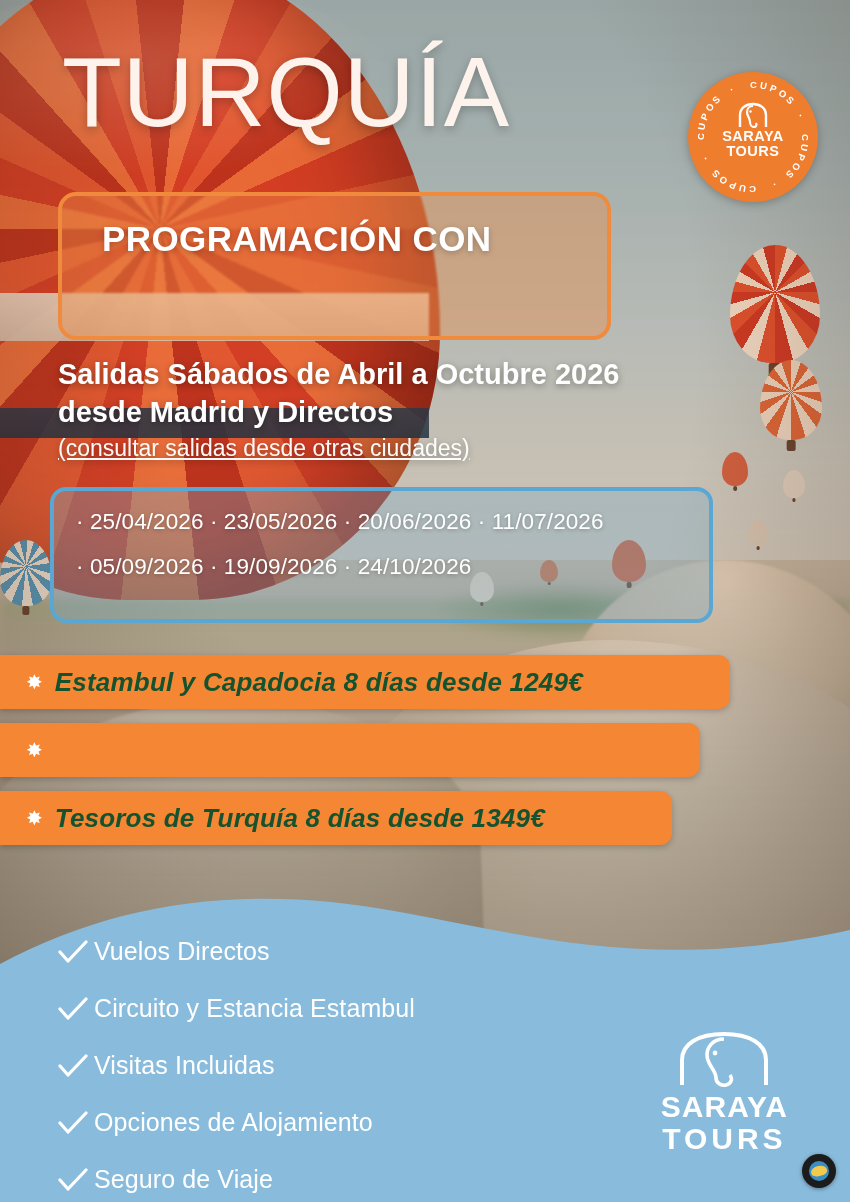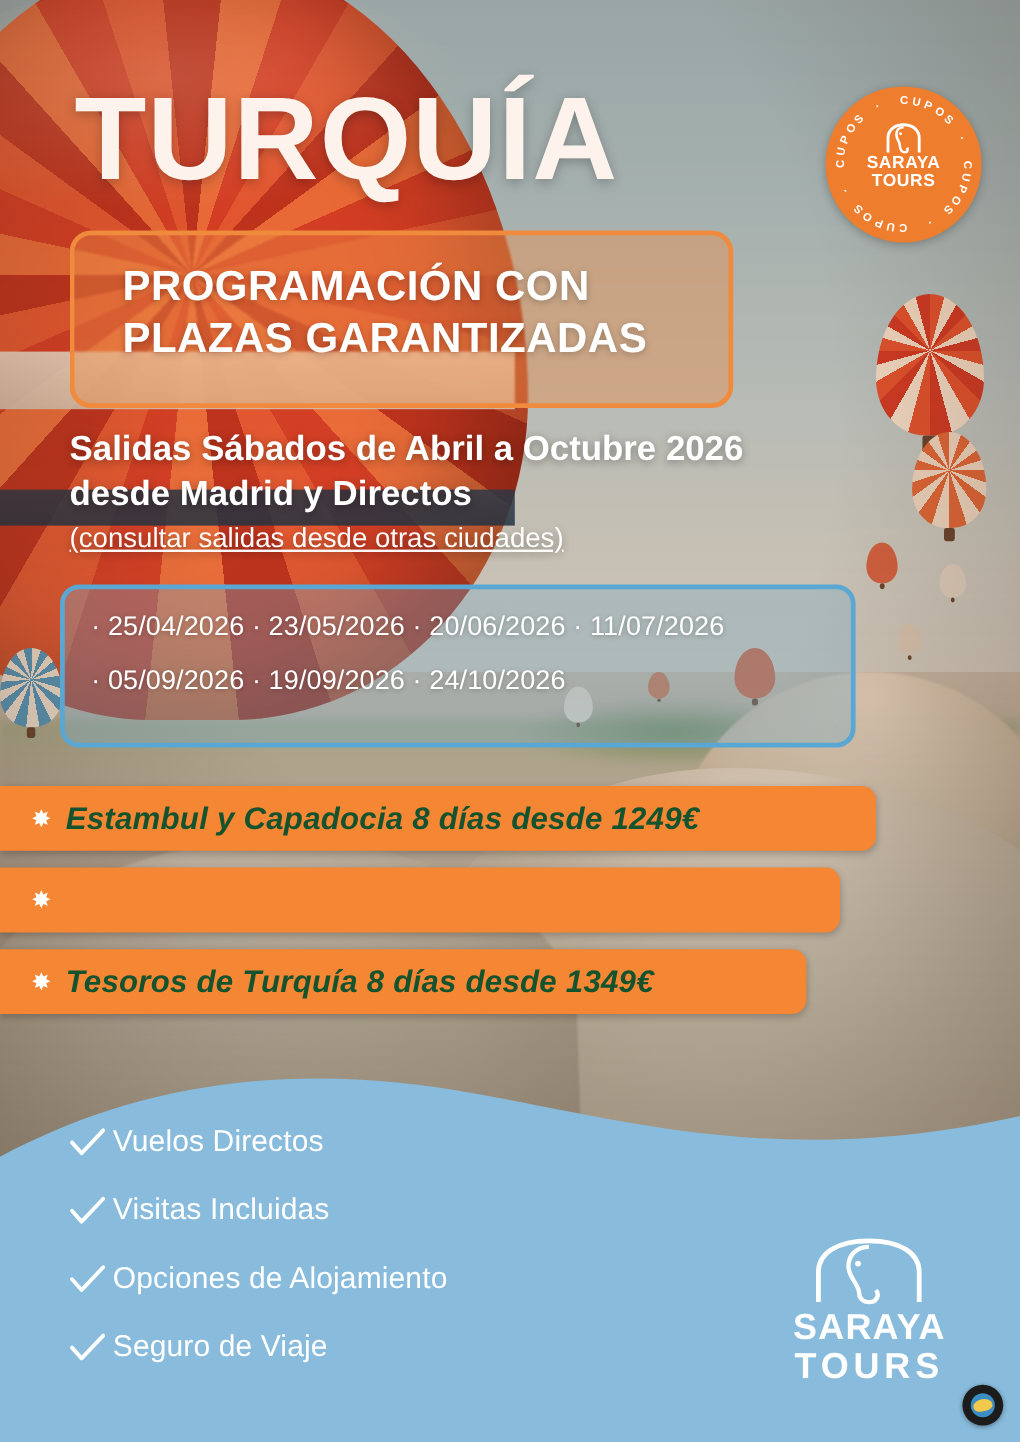--- a/index.html
+++ b/index.html
@@ -110,22 +110,22 @@
 
   
   .wave{
     position:absolute;left:0;bottom:0;width:850px;height:330px;
     background:#89bcdc;
     clip-path:path("M0,92 C120,28 250,12 400,40 C540,66 660,100 850,58 L850,330 L0,330 Z");
   }
 
   
   .title{
-    position:absolute;left:62px;top:66px;
-    font-size:98px;line-height:1;font-weight:700;letter-spacing:1px;
+    position:absolute;left:62px;top:43px;
+    font-size:98px;line-height:1;font-weight:400;letter-spacing:1px;
     color:#fdf3ec;
     text-shadow:0 3px 10px rgba(0,0,0,.25);
   }
   .stamp{
     position:absolute;left:688px;top:72px;width:130px;height:130px;border-radius:50%;
     background:#ef7d2e;box-shadow:0 2px 8px rgba(0,0,0,.25);
   }
   .stamp .ring-text{position:absolute;inset:0;}
   .stamp .ring-text span{
     position:absolute;left:50%;top:50%;
@@ -288,21 +288,20 @@
         <path d="M17 4 C13 4 11 7 11 10 C11 14 14 16 14 20 C14 23 16 25 18 25 C20 25 21 23 20 21" fill="none" stroke="#ffffff" stroke-width="2.2"></path>
         <circle cx="14.5" cy="9.5" r="1.2" fill="#ffffff"></circle>
       </svg>
       <div class="ln1">SARAYA</div>
       <div class="ln2">TOURS</div>
     </div>
   </div>
 
   <div class="headline-box">
     <div class="l">PROGRAMACIÓN CON</div>
-    <div class="l" style="padding-top:2px">PLAZAS GARANTIZADAS</div>
   </div>
 
   <div class="sub">
     <div class="big">Salidas Sábados de Abril a Octubre 2026</div>
     <div class="big">desde Madrid y Directos</div>
     <div class="small">(consultar salidas desde otras ciudades)</div>
   </div>
 
   <div class="dates-box">
     <div class="row">· 25/04/2026 · 23/05/2026 · 20/06/2026 · 11/07/2026</div>
@@ -322,20 +321,28 @@
   </div>
 
   <div class="features">
     <div class="feat">
       <span class="check">
         <svg width="30" height="26" viewBox="0 0 30 26">
             <path d="M2 13 L10 22 L28 3" fill="none" stroke="#ffffff" stroke-width="3.2" stroke-linecap="round" stroke-linejoin="round"></path>
           </svg>
       </span>
       <span class="lbl">Vuelos Directos</span>
+    </div>
+    <div class="feat">
+      <span class="check">
+        <svg width="30" height="26" viewBox="0 0 30 26">
+            <path d="M2 13 L10 22 L28 3" fill="none" stroke="#ffffff" stroke-width="3.2" stroke-linecap="round" stroke-linejoin="round"></path>
+          </svg>
+      </span>
+      <span class="lbl">Circuito y Estancia Estambul</span>
     </div>
     <div class="feat">
       <span class="check">
         <svg width="30" height="26" viewBox="0 0 30 26">
             <path d="M2 13 L10 22 L28 3" fill="none" stroke="#ffffff" stroke-width="3.2" stroke-linecap="round" stroke-linejoin="round"></path>
           </svg>
       </span>
       <span class="lbl">Visitas Incluidas</span>
     </div>
     <div class="feat">

